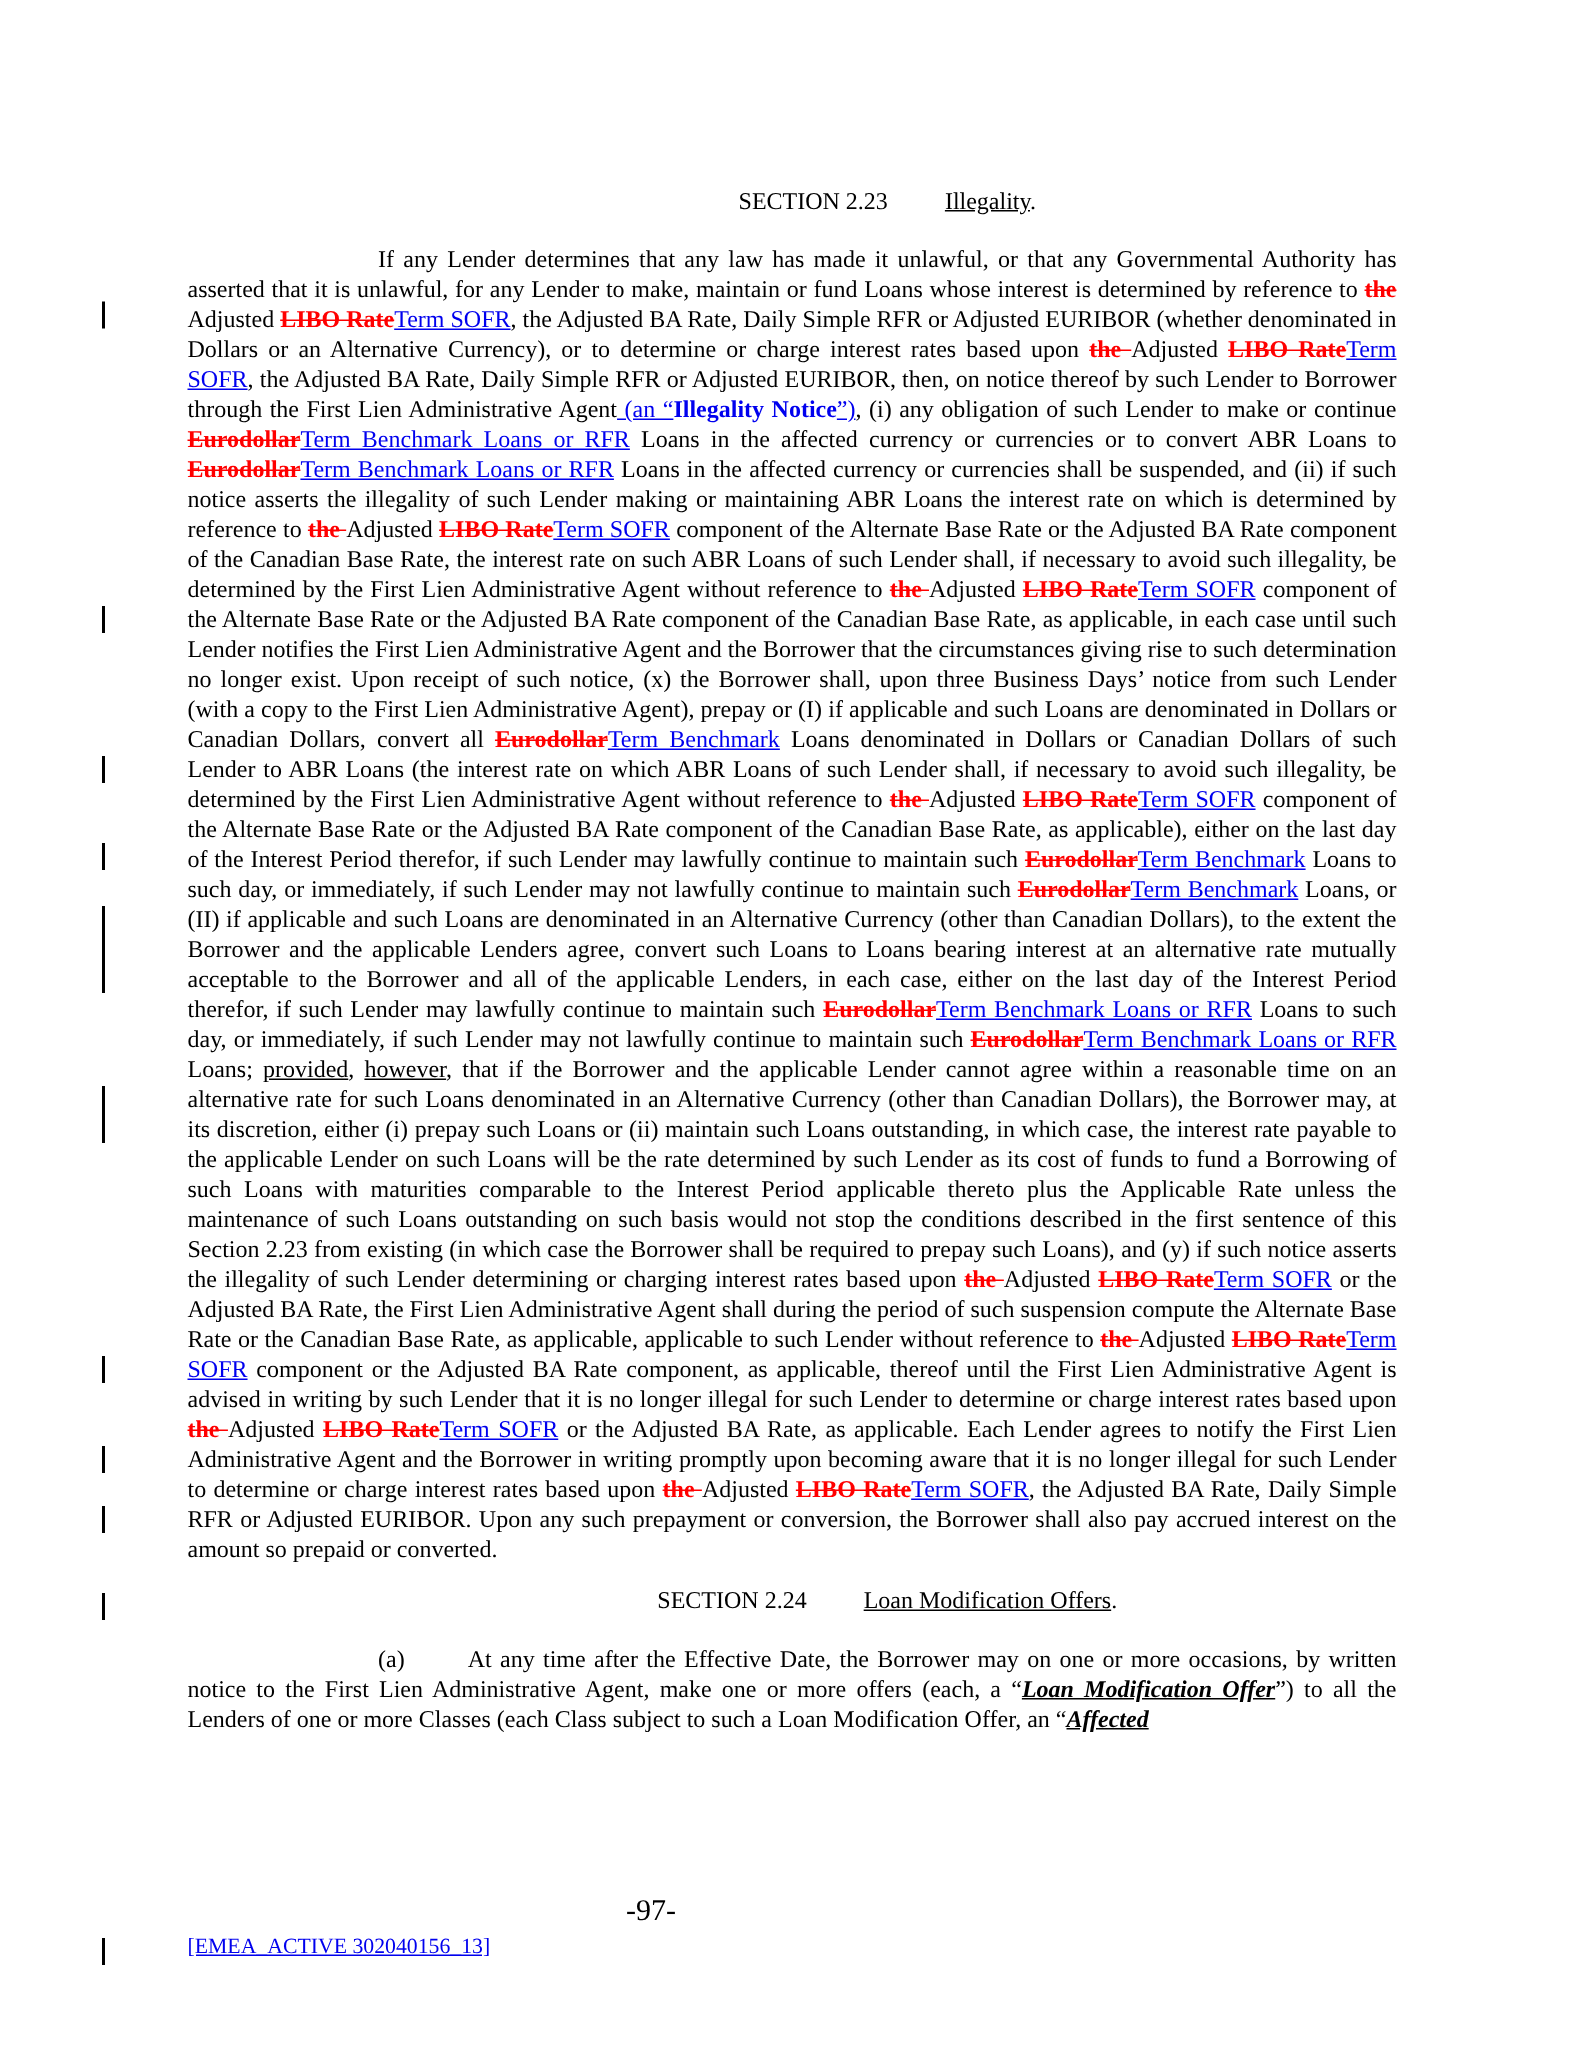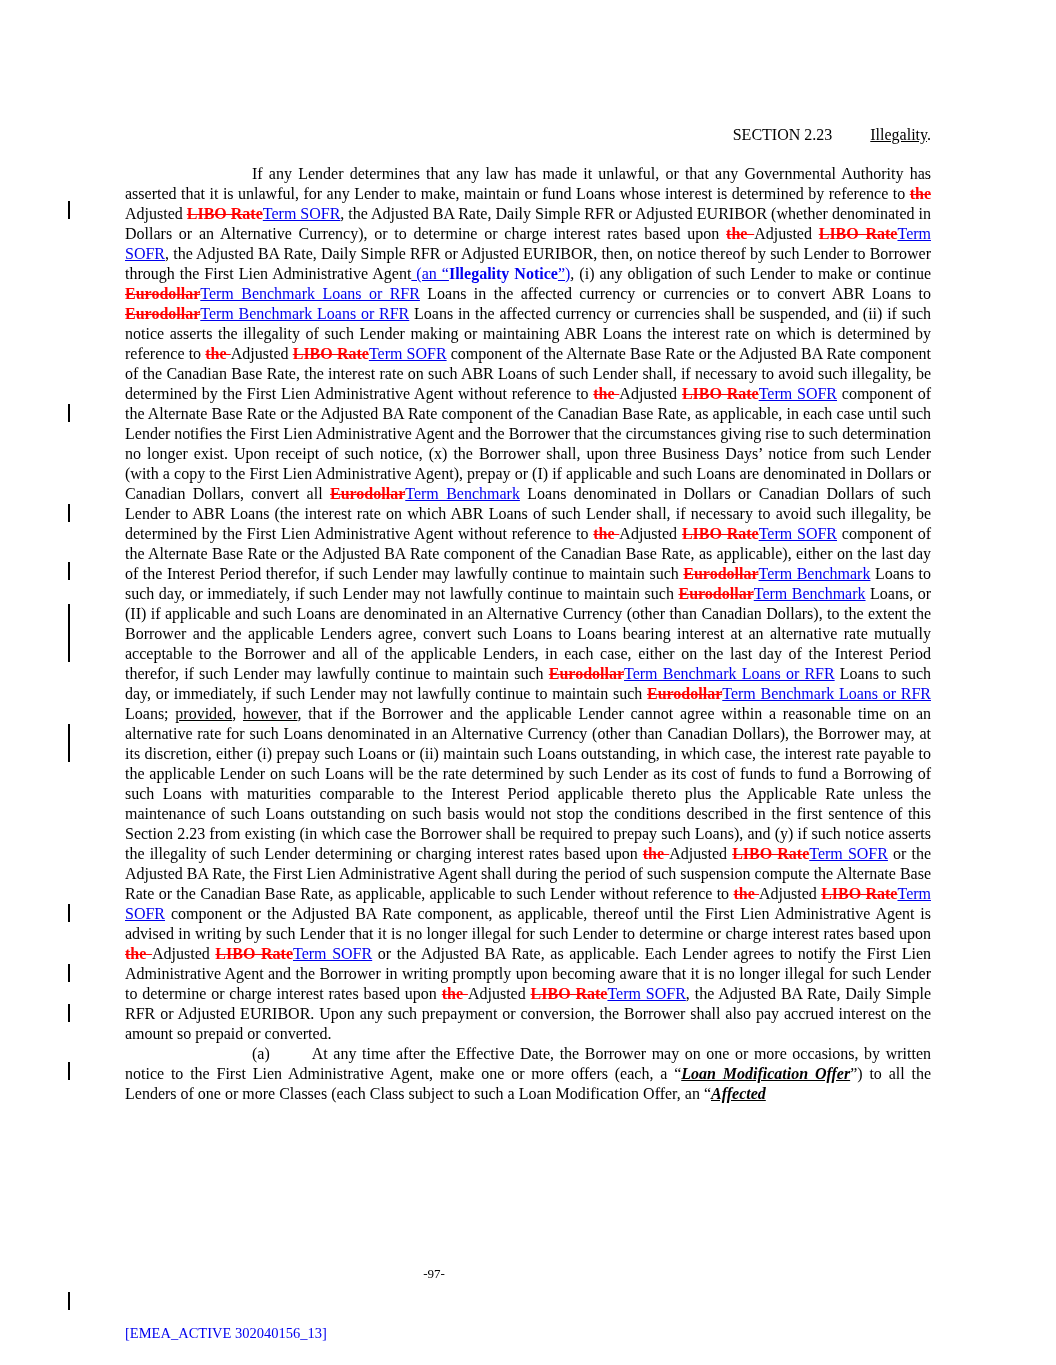--- a/index.html
+++ b/index.html
@@ -17,21 +17,21 @@
   }
   .content{
     position:absolute;
     left:125px;
     top:125px;
     width:806px;
   }
   .heading{
     margin:0 0 19px 0;
     text-indent:127px;
-    text-align:right;
+    text-align:center;
   }
   .heading.second{
     margin:14px 0 19px 0;
   }
   .para{
     margin:0;
     text-align:justify;
     text-indent:127px;
   }
   
@@ -55,29 +55,29 @@
     left:0;
     width:2px;
     background:#000000;
   }
   .page-number{
     position:absolute;
     top:1264px;
     left:0;
     width:868px;
     text-align:center;
-    font-size:13px;
+    font-size:20px;
   }
   .doc-stamp{
     position:absolute;
     top:1288px;
     left:125px;
     font-size:14.5px;
     color:var(--ins);
-    margin-top:35px;
+    text-decoration:underline;
   }
 </style>
 </head>
 <body>
 
 <div class="page">
 
   <div class="gutter">
       <div class="change-bar" style="top: 201px; height: 18px;"></div>
       <div class="change-bar" style="top: 404px; height: 18px;"></div>
@@ -90,20 +90,21 @@
       <div class="change-bar" style="top: 1004px; height: 18px;"></div>
       <div class="change-bar" style="top: 1062px; height: 18px;"></div>
       <div class="change-bar" style="top: 1292px; height: 18px;"></div>
     </div>
 
   <div class="content">
     <p class="heading"><span class="r-n">SECTION 2.23</span><span class="r-tab" style="width: 38px;"></span><span class="r-u">Illegality</span><span class="r-n">.</span></p>
 
     <p class="para"><span class="r-n">If any Lender determines that any law has made it unlawful, or that any Governmental Authority has asserted that it is unlawful, for any Lender to make, maintain or fund Loans whose interest is determined by reference to </span><span class="r-del">the </span><span class="r-n">Adjusted </span><span class="r-del">LIBO Rate</span><span class="r-ins">Term SOFR</span><span class="r-n">, the Adjusted BA Rate, Daily Simple RFR or Adjusted EURIBOR (whether denominated in Dollars or an Alternative Currency), or to determine or charge interest rates based upon </span><span class="r-del">the </span><span class="r-n">Adjusted </span><span class="r-del">LIBO Rate</span><span class="r-ins">Term SOFR</span><span class="r-n">, the Adjusted BA Rate, Daily Simple RFR or Adjusted EURIBOR, then, on notice thereof by such Lender to Borrower through the First Lien Administrative Agent</span><span class="r-ins"> (an “</span><span class="r-insb">Illegality Notice</span><span class="r-ins">”)</span><span class="r-n">, (i) any obligation of such Lender to make or continue </span><span class="r-del">Eurodollar</span><span class="r-ins">Term Benchmark Loans or RFR</span><span class="r-n"> Loans in the affected currency or currencies or to convert ABR Loans to </span><span class="r-del">Eurodollar</span><span class="r-ins">Term Benchmark Loans or RFR</span><span class="r-n"> Loans in the affected currency or currencies shall be suspended, and (ii) if such notice asserts the illegality of such Lender making or maintaining ABR Loans the interest rate on which is determined by reference to </span><span class="r-del">the </span><span class="r-n">Adjusted </span><span class="r-del">LIBO Rate</span><span class="r-ins">Term SOFR</span><span class="r-n"> component of the Alternate Base Rate or the Adjusted BA Rate component of the Canadian Base Rate, the interest rate on such ABR Loans of such Lender shall, if necessary to avoid such illegality, be determined by the First Lien Administrative Agent without reference to </span><span class="r-del">the </span><span class="r-n">Adjusted </span><span class="r-del">LIBO Rate</span><span class="r-ins">Term SOFR</span><span class="r-n"> component of the Alternate Base Rate or the Adjusted BA Rate component of the Canadian Base Rate, as applicable, in each case until such Lender notifies the First Lien Administrative Agent and the Borrower that the circumstances giving rise to such determination no longer exist. Upon receipt of such notice, (x) the Borrower shall, upon three Business Days’ notice from such Lender (with a copy to the First Lien Administrative Agent), prepay or (I) if applicable and such Loans are denominated in Dollars or Canadian Dollars, convert all </span><span class="r-del">Eurodollar</span><span class="r-ins">Term Benchmark</span><span class="r-n"> Loans denominated in Dollars or Canadian Dollars of such Lender to ABR Loans (the interest rate on which ABR Loans of such Lender shall, if necessary to avoid such illegality, be determined by the First Lien Administrative Agent without reference to </span><span class="r-del">the </span><span class="r-n">Adjusted </span><span class="r-del">LIBO Rate</span><span class="r-ins">Term SOFR</span><span class="r-n"> component of the Alternate Base Rate or the Adjusted BA Rate component of the Canadian Base Rate, as applicable), either on the last day of the Interest Period therefor, if such Lender may lawfully continue to maintain such </span><span class="r-del">Eurodollar</span><span class="r-ins">Term Benchmark</span><span class="r-n"> Loans to such day, or immediately, if such Lender may not lawfully continue to maintain such </span><span class="r-del">Eurodollar</span><span class="r-ins">Term Benchmark</span><span class="r-n"> Loans, or (II) if applicable and such Loans are denominated in an Alternative Currency (other than Canadian Dollars), to the extent the Borrower and the applicable Lenders agree, convert such Loans to Loans bearing interest at an alternative rate mutually acceptable to the Borrower and all of the applicable Lenders, in each case, either on the last day of the Interest Period therefor, if such Lender may lawfully continue to maintain such </span><span class="r-del">Eurodollar</span><span class="r-ins">Term Benchmark Loans or RFR</span><span class="r-n"> Loans to such day, or immediately, if such Lender may not lawfully continue to maintain such </span><span class="r-del">Eurodollar</span><span class="r-ins">Term Benchmark Loans or RFR</span><span class="r-n"> Loans; </span><span class="r-u">provided</span><span class="r-n">, </span><span class="r-u">however</span><span class="r-n">, that if the Borrower and the applicable Lender cannot agree within a reasonable time on an alternative rate for such Loans denominated in an Alternative Currency (other than Canadian Dollars), the Borrower may, at its discretion, either (i) prepay such Loans or (ii) maintain such Loans outstanding, in which case, the interest rate payable to the applicable Lender on such Loans will be the rate determined by such Lender as its cost of funds to fund a Borrowing of such Loans with maturities comparable to the Interest Period applicable thereto plus the Applicable Rate unless the maintenance of such Loans outstanding on such basis would not stop the conditions described in the first sentence of this Section 2.23 from existing (in which case the Borrower shall be required to prepay such Loans), and (y) if such notice asserts the illegality of such Lender determining or charging interest rates based upon </span><span class="r-del">the </span><span class="r-n">Adjusted </span><span class="r-del">LIBO Rate</span><span class="r-ins">Term SOFR</span><span class="r-n"> or the Adjusted BA Rate, the First Lien Administrative Agent shall during the period of such suspension compute the Alternate Base Rate or the Canadian Base Rate, as applicable, applicable to such Lender without reference to </span><span class="r-del">the </span><span class="r-n">Adjusted </span><span class="r-del">LIBO Rate</span><span class="r-ins">Term SOFR</span><span class="r-n"> component or the Adjusted BA Rate component, as applicable, thereof until the First Lien Administrative Agent is advised in writing by such Lender that it is no longer illegal for such Lender to determine or charge interest rates based upon </span><span class="r-del">the </span><span class="r-n">Adjusted </span><span class="r-del">LIBO Rate</span><span class="r-ins">Term SOFR</span><span class="r-n"> or the Adjusted BA Rate, as applicable. Each Lender agrees to notify the First Lien Administrative Agent and the Borrower in writing promptly upon becoming aware that it is no longer illegal for such Lender to determine or charge interest rates based upon </span><span class="r-del">the </span><span class="r-n">Adjusted </span><span class="r-del">LIBO Rate</span><span class="r-ins">Term SOFR</span><span class="r-n">, the Adjusted BA Rate, Daily Simple RFR or Adjusted EURIBOR. Upon any such prepayment or conversion, the Borrower shall also pay accrued interest on the amount so prepaid or converted.</span></p>
 
+    <p class="heading second"><span class="r-n">SECTION 2.24</span><span class="r-tab" style="width: 38px;"></span><span class="r-u">Loan Modification Offers</span><span class="r-n">.</span></p>
 
     <p class="para"><span class="r-n">(a)</span><span class="r-tab" style="width: 42px;"></span><span class="r-n">At any time after the Effective Date, the Borrower may on one or more occasions, by written notice to the First Lien Administrative Agent, make one or more offers (each, a “</span><span class="r-ub">Loan Modification Offer</span><span class="r-n">”) to all the Lenders of one or more Classes (each Class subject to such a Loan Modification Offer, an “</span><span class="r-ub">Affected</span></p>
   </div>
 
   <div class="page-number">-97-</div>
 
   <div class="doc-stamp">[EMEA_ACTIVE 302040156_13]</div>
 
 </div>
 

